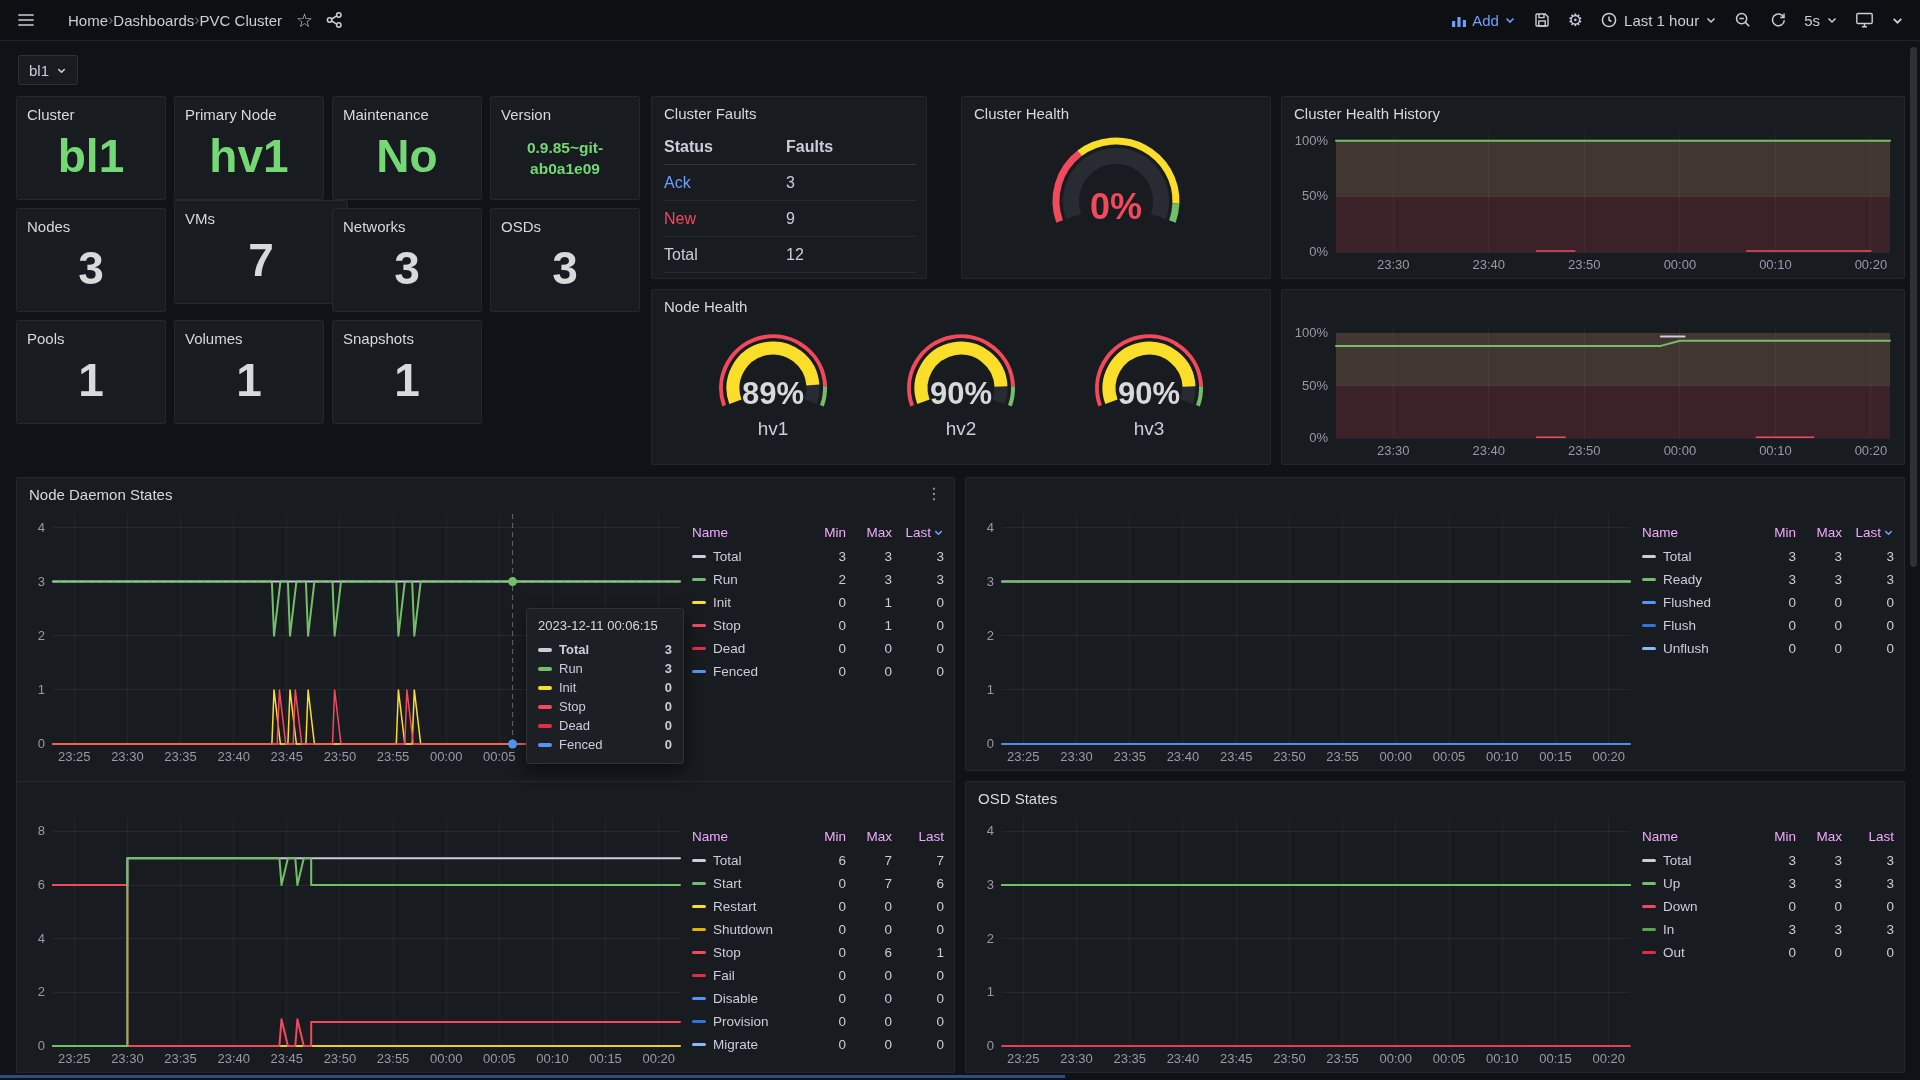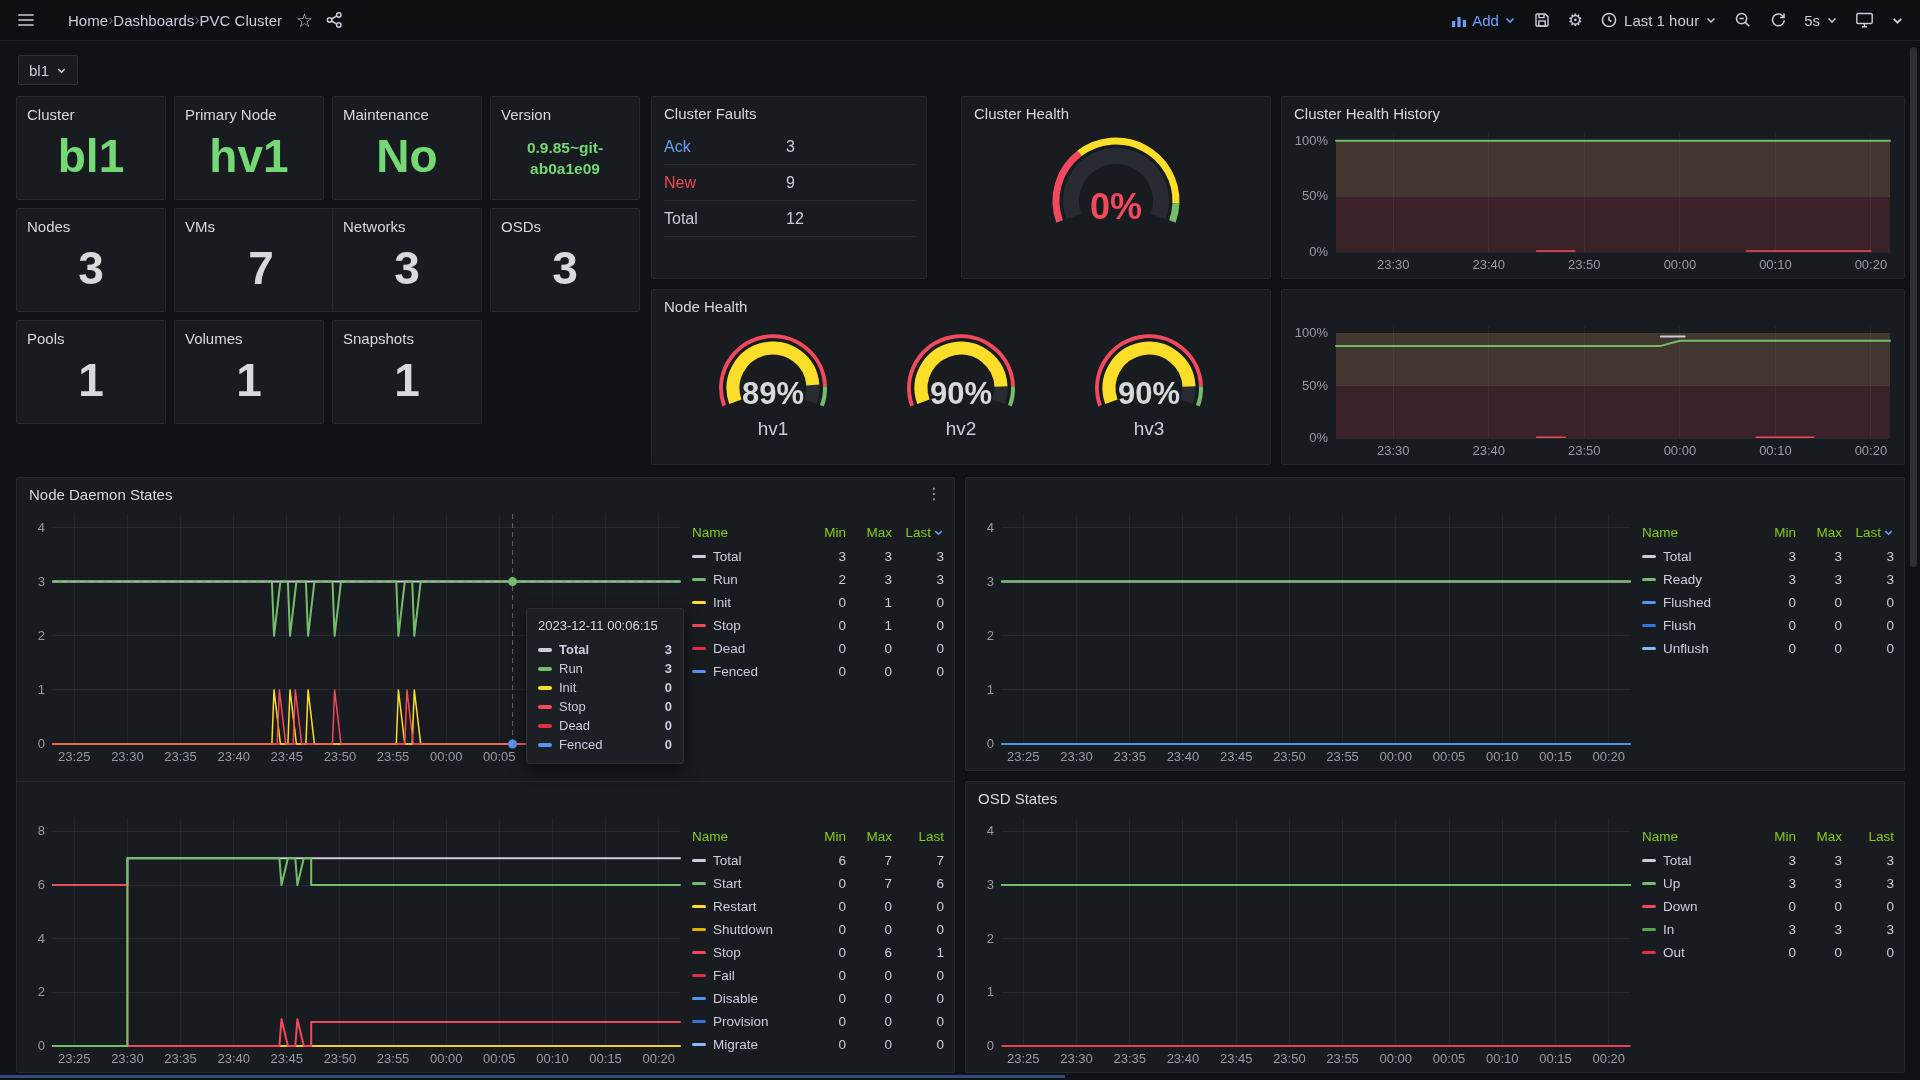--- a/index.html
+++ b/index.html
@@ -48,21 +48,21 @@
 .gauge-label{font-size:19px;color:#ccccdc;margin-top:0px}
 .gauge-svg text{font-family:"Liberation Sans",sans-serif}
 .single-gauge{display:flex;justify-content:center;padding-top:8px}
 
 
 .panel-body{position:absolute;inset:30px 8px 4px 8px;display:flex}
 .chart{flex:1;position:relative;min-width:0}
 .chart text.axis{font-family:"Liberation Sans",sans-serif;font-size:13px;fill:#9a9aa6}
 .legend{width:260px;flex:none;padding:12px 2px 0 6px;font-size:13.5px}
 .legend-header,.legend-row{display:grid;grid-template-columns:1fr 46px 46px 52px;align-items:center;height:23px}
-.legend-header{color:#84cc16;height:25px}
+.legend-header{color:#f0abfc;height:25px}
 .lh.num,.legend-row .num{text-align:right}
 .lh.last{display:flex;align-items:center;justify-content:flex-end;gap:2px}
 .legend-row .num{color:#ccccdc}
 .ln{display:flex;align-items:center;gap:7px;cursor:pointer;overflow:hidden;white-space:nowrap}
 .swatch{display:inline-block;width:14px;height:3px;border-radius:2px;flex:none}
 
 
 .tooltip{position:absolute;left:501px;top:100px;width:158px;background:#1c1f24;
   border:1px solid #2d3138;border-radius:3px;padding:9px 11px;z-index:6;
   box-shadow:0 6px 16px rgba(0,0,0,0.55);font-size:13px}
@@ -206,21 +206,21 @@
         <span class="panel-title">Version</span>
       </div>
     <div class="stat-value" style="color: rgb(116, 216, 116);">0.9.85~git-ab0a1e09</div>
   </section>
   <section class="panel stat" style="left:16px;top:208px;width:150px;height:104px">
     <div class="panel-header">
         <span class="panel-title">Nodes</span>
       </div>
     <div class="stat-value" style="color: rgb(216, 217, 218);">3</div>
   </section>
-  <section class="panel stat" style="left:174px;top:208px;width:174px;height:104px">
+  <section class="panel stat" style="left:174px;top:200px;width:174px;height:104px">
     <div class="panel-header">
         <span class="panel-title">VMs</span>
       </div>
     <div class="stat-value" style="color: rgb(216, 217, 218);">7</div>
   </section>
   <section class="panel stat" style="left:332px;top:208px;width:150px;height:104px">
     <div class="panel-header">
         <span class="panel-title">Networks</span>
       </div>
     <div class="stat-value" style="color: rgb(216, 217, 218);">3</div>
@@ -248,20 +248,24 @@
         <span class="panel-title">Snapshots</span>
       </div>
     <div class="stat-value" style="color: rgb(216, 217, 218);">1</div>
   </section>
 
   <section class="panel" style="left:651px;top:96px;width:276px;height:183px">
     <div class="panel-header">
         <span class="panel-title">Cluster Faults</span>
       </div>
     <div class="faults-body">
+      <div class="faults-header">
+        <span>Status</span>
+        <span>Faults</span>
+      </div>
       <div>
 
           <div class="faults-row">
             <span class="f-status" style="color: rgb(110, 159, 255);">Ack</span>
             <span class="f-val">3</span>
           </div>
 
           <div class="faults-row">
             <span class="f-status" style="color: rgb(242, 73, 92);">New</span>
             <span class="f-val">9</span>

